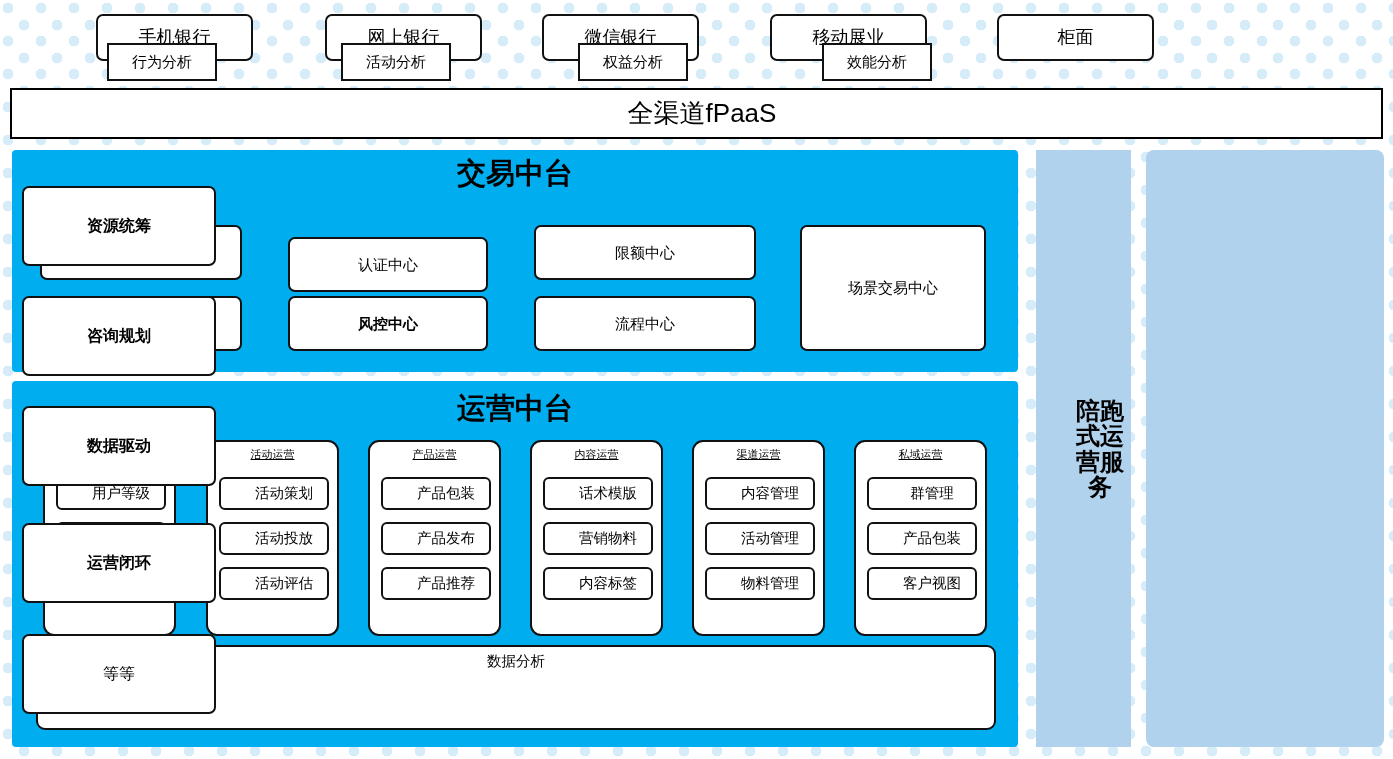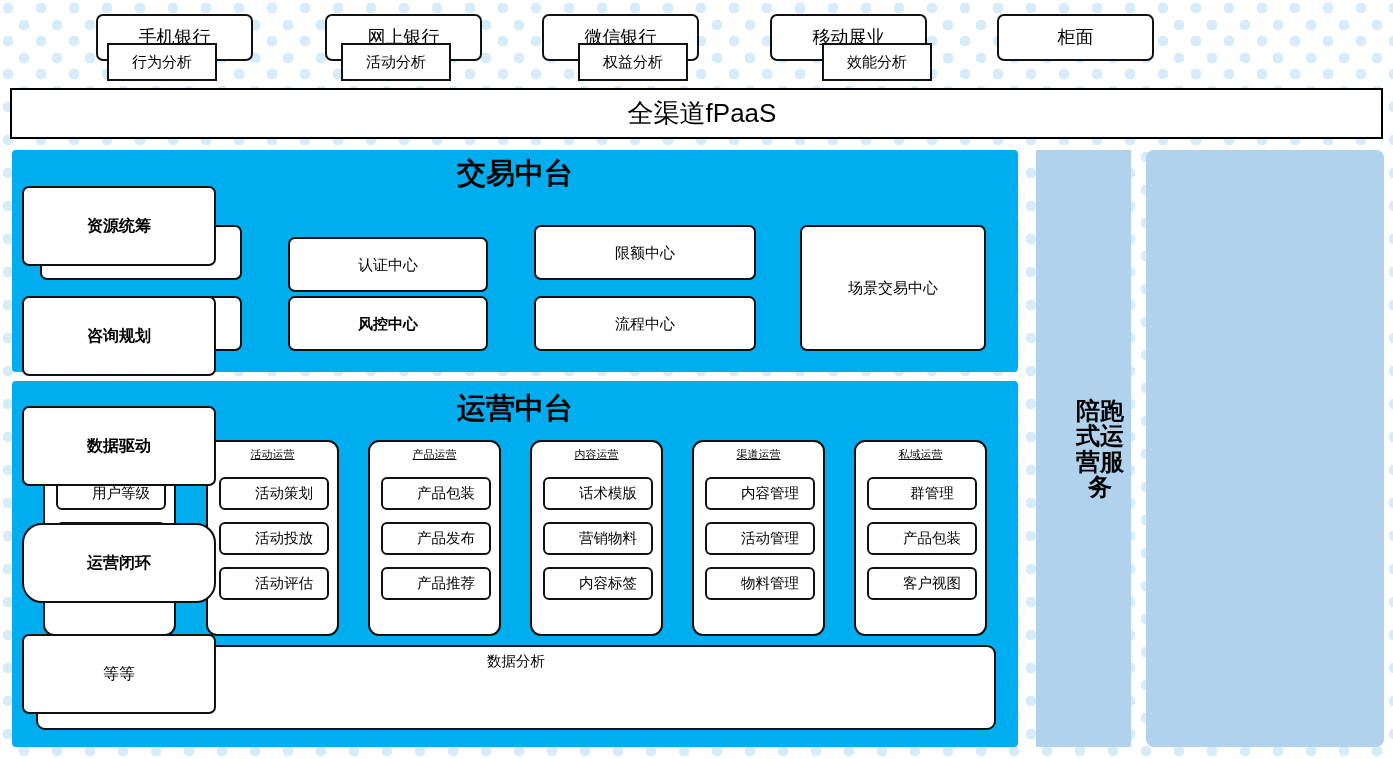--- a/index.html
+++ b/index.html
@@ -329,20 +329,20 @@
   <div id="cap-panel"></div>
   <div class="wbox rbox cap-box" style="top:186px;">
     <span>资源统筹</span>
   </div>
   <div class="wbox rbox cap-box" style="top:296px;">
     <span>咨询规划</span>
   </div>
   <div class="wbox rbox cap-box" style="top:406px;">
     <span>数据驱动</span>
   </div>
-  <div class="wbox rbox cap-box" style="top:523px;border-radius:20px;">
+  <div class="wbox rbox cap-box" style="top:523px;">
     <span>运营闭环</span>
   </div>
   <div class="wbox rbox cap-box plain" style="top:634px;">
     <span>等等</span>
   </div>
 
 </div>
 
 </body></html>

